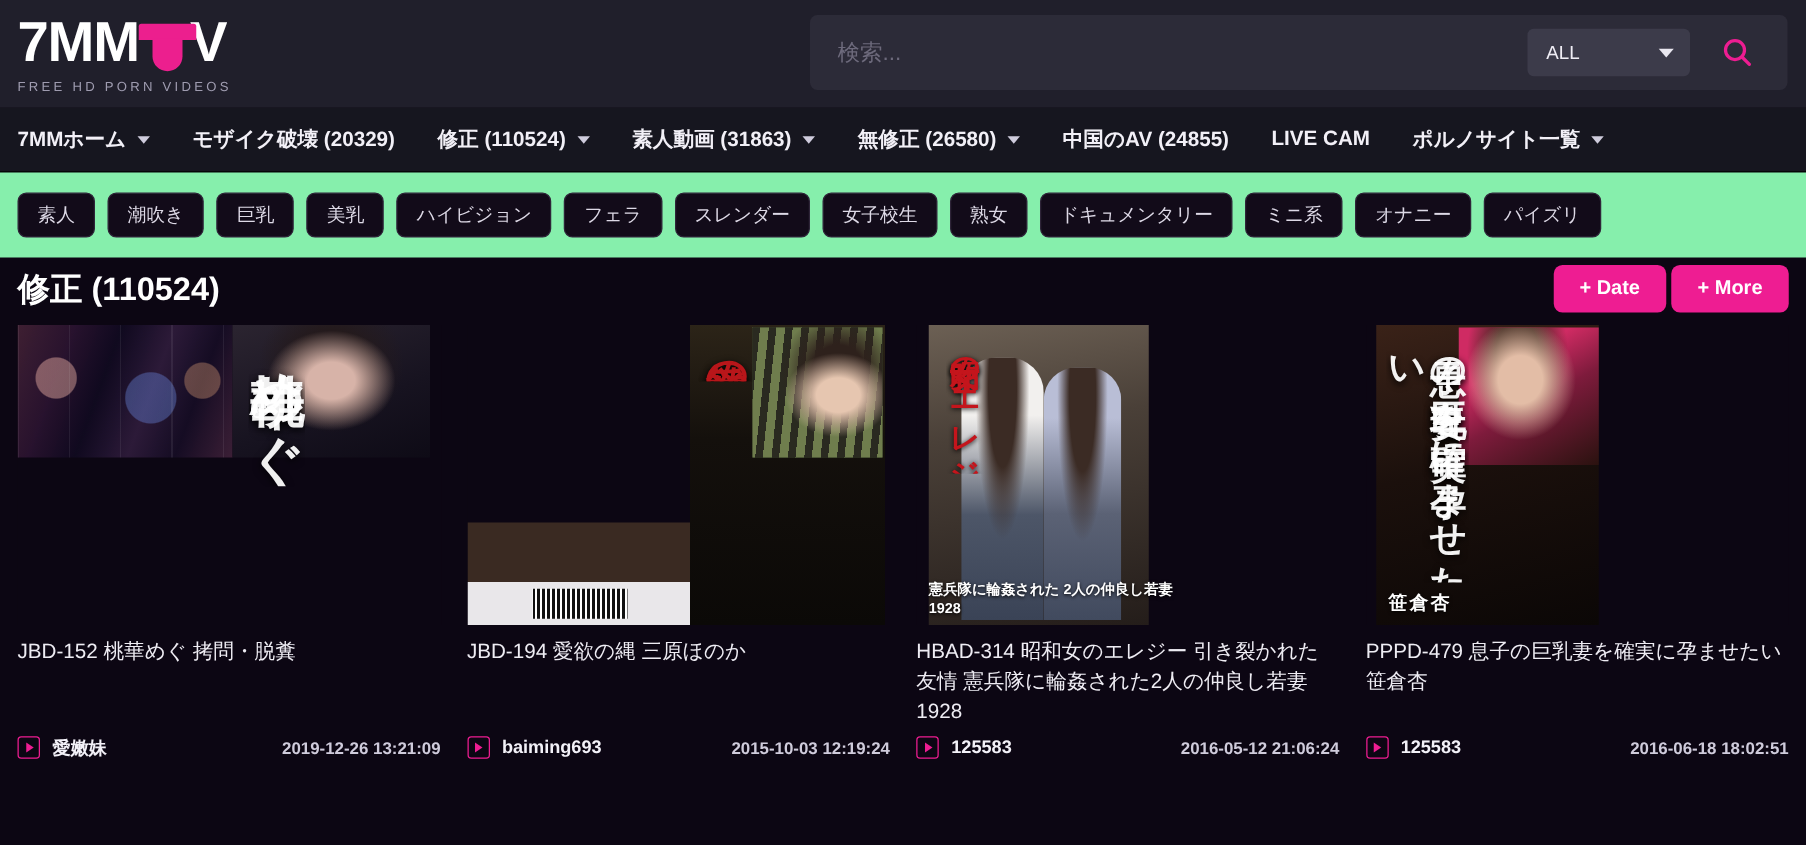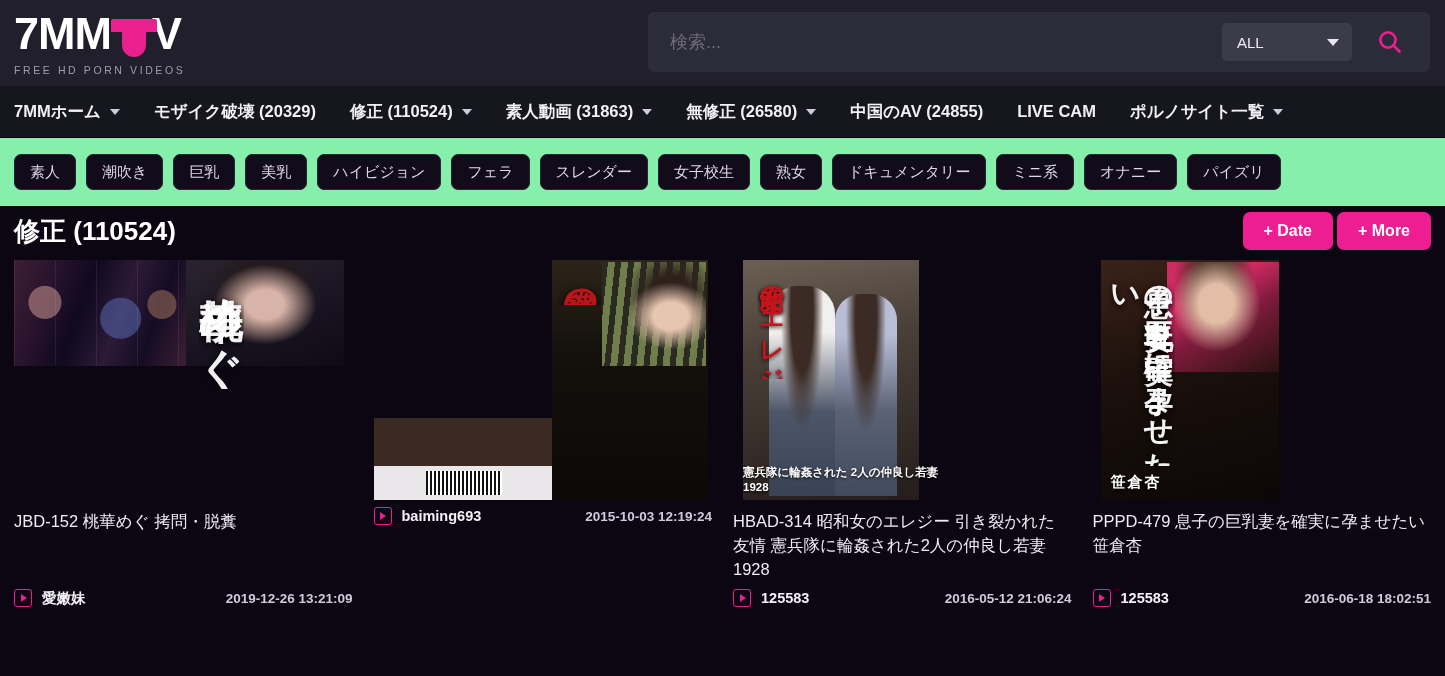--- a/index.html
+++ b/index.html
@@ -534,20 +534,21 @@
   <div class="card">
     <div class="thumb">
       <div class="cover">
         <div class="c2-barcode"></div>
         <div class="c2-jacket">
           <div class="c2-photo"></div>
           <div class="c2-redtext">愛欲の縄</div>
         </div>
       </div>
     </div>
+    <div class="card-title">JBD-194 愛欲の縄 三原ほのか</div>
     <div class="meta-row">
       <div class="uploader">
         <span class="play-badge">
             <span class="tri"></span>
           </span>
         <span class="uploader-name">baiming693</span>
       </div>
       <div class="date-text">2015-10-03 12:19:24</div>
     </div>
   </div>

